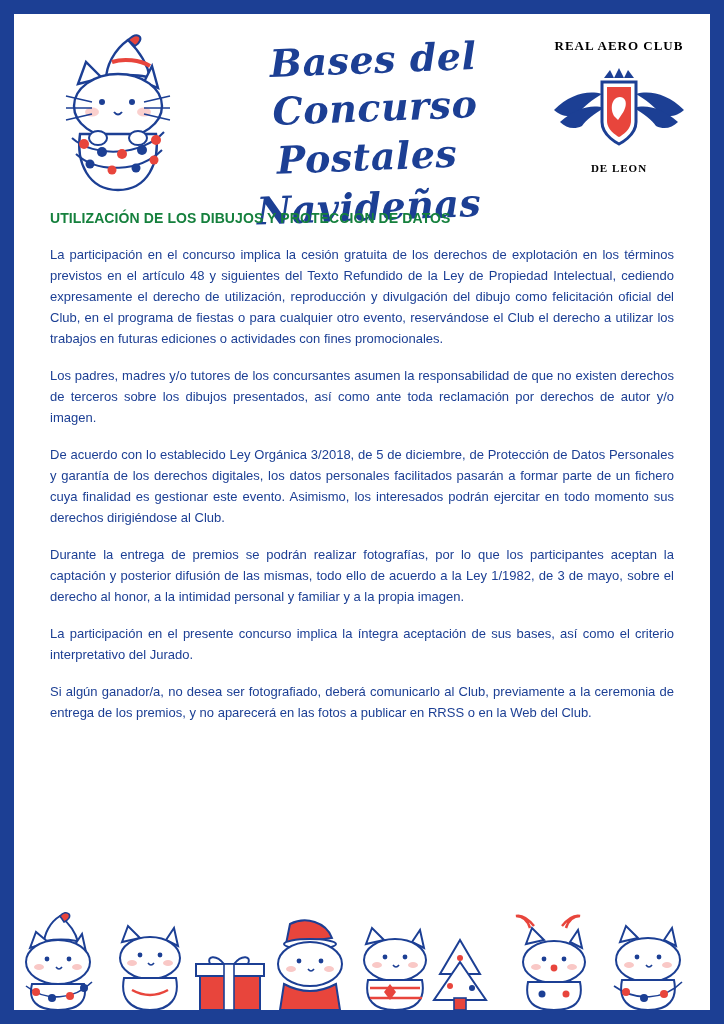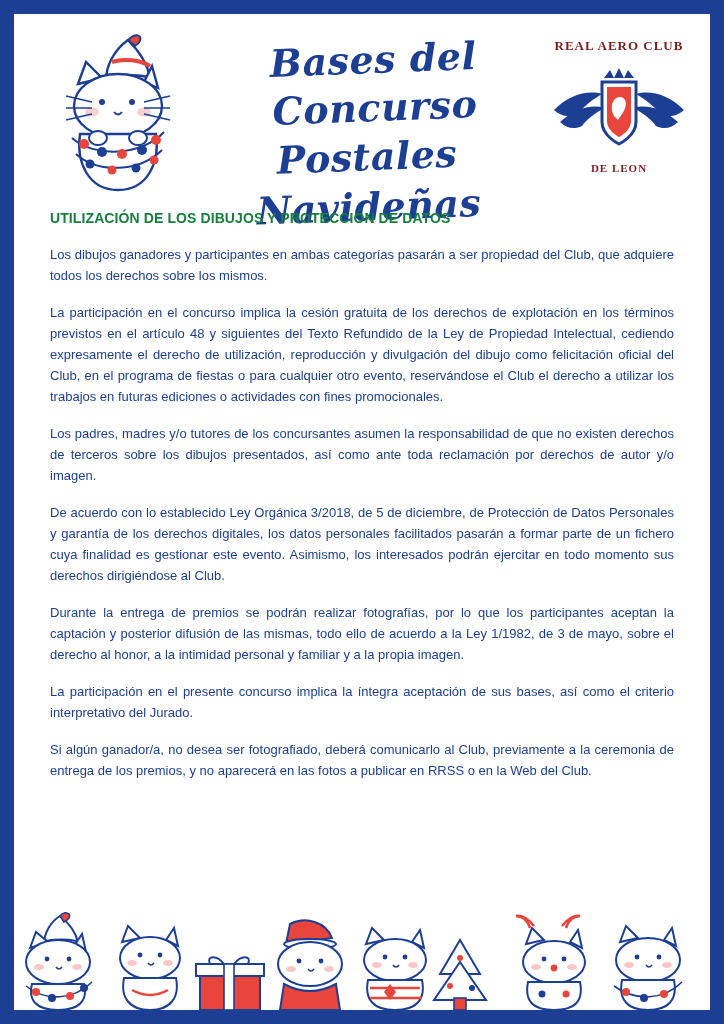--- a/index.html
+++ b/index.html
@@ -71,21 +71,21 @@
     position: absolute;
     right: 16px;
     top: 24px;
     width: 150px;
     height: 140px;
   }
   .logo-text-top, .logo-text-bottom {
     position: absolute;
     width: 100%;
     text-align: center;
-    color: #7f1d1d;
+    color: #000000;
     font-weight: bold;
     font-family: "Liberation Serif", serif;
     letter-spacing: 1px;
   }
   .logo-text-top {
     top: 0px;
     font-size: 13px;
   }
   .logo-text-bottom {
     bottom: 4px;
@@ -186,21 +186,20 @@
 
           <path d="M60 40 L66 32 L70 40 L75 30 L80 40 L84 32 L90 40 Z" fill="#1c3f94"></path>
         </svg>
         <div class="logo-text-bottom">DE LEON</div>
       </div>
     </div>
 
     <div class="content">
       <h2 class="section-heading">UTILIZACIÓN DE LOS DIBUJOS Y PROTECCIÓN DE DATOS</h2>
 
-      <p class="para">Los dibujos ganadores y participantes en ambas categorías pasarán a ser propiedad del Club, que adquiere todos los derechos sobre los mismos.</p>
       <p class="para">La participación en el concurso implica la cesión gratuita de los derechos de explotación en los términos previstos en el artículo 48 y siguientes del Texto Refundido de la Ley de Propiedad Intelectual, cediendo expresamente el derecho de utilización, reproducción y divulgación del dibujo como felicitación oficial del Club, en el programa de fiestas o para cualquier otro evento, reservándose el Club el derecho a utilizar los trabajos en futuras ediciones o actividades con fines promocionales.</p>
       <p class="para">Los padres, madres y/o tutores de los concursantes asumen la responsabilidad de que no existen derechos de terceros sobre los dibujos presentados, así como ante toda reclamación por derechos de autor y/o imagen.</p>
       <p class="para">De acuerdo con lo establecido Ley Orgánica 3/2018, de 5 de diciembre, de Protección de Datos Personales y garantía de los derechos digitales, los datos personales facilitados pasarán a formar parte de un fichero cuya finalidad es gestionar este evento. Asimismo, los interesados podrán ejercitar en todo momento sus derechos dirigiéndose al Club.</p>
       <p class="para">Durante la entrega de premios se podrán realizar fotografías, por lo que los participantes aceptan la captación y posterior difusión de las mismas, todo ello de acuerdo a la Ley 1/1982, de 3 de mayo, sobre el derecho al honor, a la intimidad personal y familiar y a la propia imagen.</p>
       <p class="para">La participación en el presente concurso implica la íntegra aceptación de sus bases, así como el criterio interpretativo del Jurado.</p>
       <p class="para">Si algún ganador/a, no desea ser fotografiado, deberá comunicarlo al Club, previamente a la ceremonia de entrega de los premios, y no aparecerá en las fotos a publicar en RRSS o en la Web del Club.</p>
     </div>
 
     <svg class="footer-art" viewBox="0 0 696 128">
 

